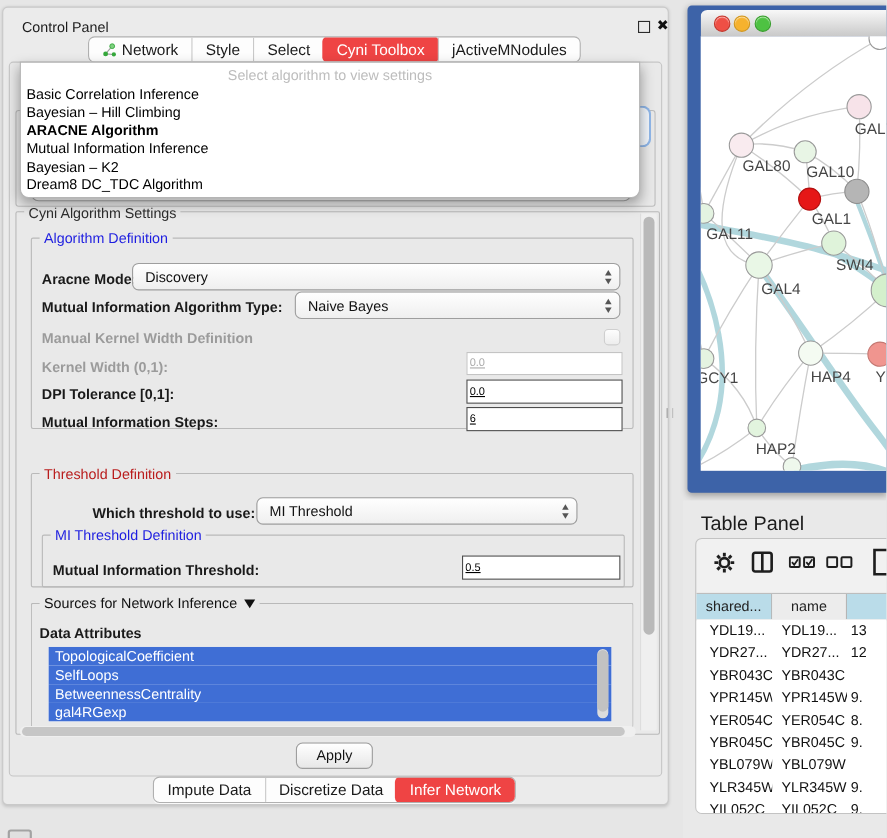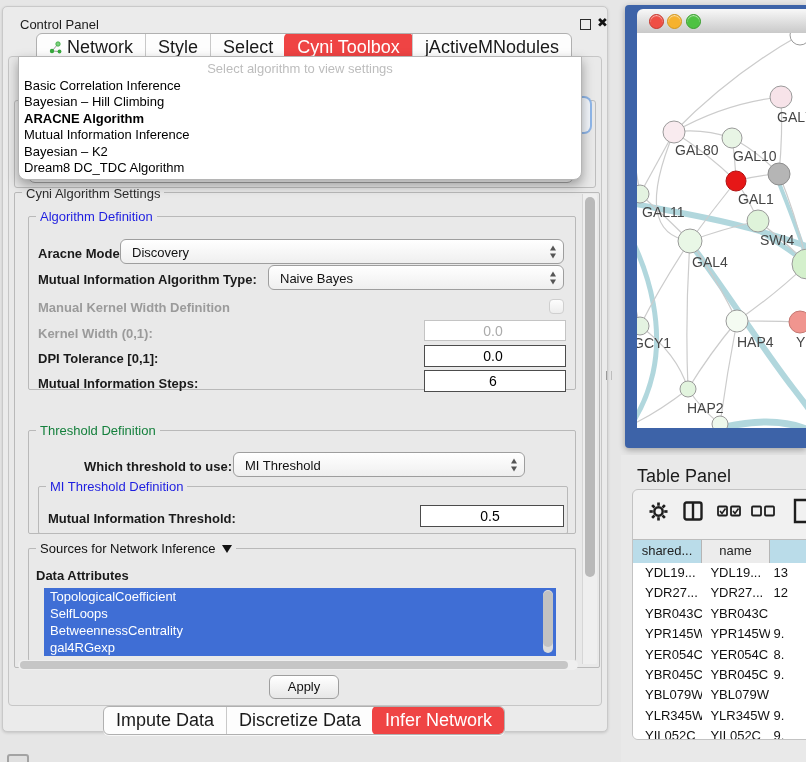--- a/index.html
+++ b/index.html
@@ -9,21 +9,21 @@
 
   
   .control-panel{left:2px;top:6px;width:604px;height:724px;background:#ebebeb;border:1px solid #c9c9c9;border-radius:5px;box-shadow:0 1px 3px rgba(0,0,0,.15);}
   .cp-header{left:2px;top:6px;width:604px;height:25px;}
   .cp-title{left:18px;top:11px;font-size:13px;color:#1c1c1c;}
   .float-icon{right:0;left:578px;top:13px;width:9px;height:9px;border:1.5px solid #2b2b2b;background:transparent;}
   .close-icon{left:595px;top:9px;font-size:13px;font-weight:bold;color:#111;}
 
   
   .seg{display:flex;align-items:stretch;background:#fdfdfd;border:1px solid #b0b0b0;border-radius:6px;overflow:hidden;box-shadow:0 1px 0 rgba(255,255,255,.7);}
-  .seg-item{display:flex;align-items:center;padding:3px 12px;font-size:18px;color:#1a1a1a;border-left:1px solid #c9c9c9;cursor:default;white-space:nowrap;}
+  .seg-item{display:flex;align-items:center;padding:3px 12px;font-size:14px;color:#1a1a1a;border-left:1px solid #c9c9c9;cursor:default;white-space:nowrap;}
   .seg-item:first-child{border-left:none;}
   .seg-item.selected{background:#ef4444;color:#fff;border-radius:5px;margin:-1px;padding:4px 13px;border-left:none;}
   .top-tabs{left:2px;top:33px;width:604px;display:flex;justify-content:center;}
   .bottom-tabs{left:2px;top:706px;width:604px;display:flex;justify-content:center;}
   .net-icon{width:13px;height:13px;margin-right:5px;}
 
   
   .cp-content{left:8px;top:56px;width:592px;height:648px;background:#e9e9e9;border:1px solid #c6c6c6;border-radius:4px;}
 
   
@@ -35,29 +35,29 @@
   .algo-overlay{left:18px;top:56px;width:562px;height:122px;background:#fff;border:1px solid #b5b5b5;border-radius:0 0 8px 8px;box-shadow:0 5px 12px rgba(0,0,0,.35);z-index:50;}
   .algo-placeholder{top:4px;left:0;width:100%;text-align:center;font-size:13px;color:#bdbdbd;position:absolute;}
   .algo-items{position:absolute;top:21px;left:0;width:100%;}
   .algo-item{font-size:13px;color:#000;height:16.4px;line-height:16.4px;padding-left:5px;}
   .algo-item.bold{font-weight:bold;}
 
   
   .group{border:1px solid #b9b9b9;border-radius:2px;background:transparent;}
   .group-label{font-size:13px;background:#e9e9e9;padding:0 4px;white-space:nowrap;z-index:3;}
   .blue{color:#1e1ee0;}
-  .green{color:#15803d;text-align:right;}
+  .green{color:#b91c1c;text-align:right;}
   .flabel{font-size:13px;font-weight:bold;color:#1a1a1a;white-space:nowrap;}
   .flabel.disabled{color:#9b9b9b;}
   .combo{background:linear-gradient(#ffffff,#efefef);border:1px solid #9e9e9e;border-radius:6px;box-sizing:border-box;font-size:13px;color:#111;}
   .combo .val{position:absolute;left:11px;top:50%;transform:translateY(-50%);}
   .stepper{position:absolute;right:7px;top:50%;transform:translateY(-50%);}
   .stepper .up{width:0;height:0;border-left:3.5px solid transparent;border-right:3.5px solid transparent;border-bottom:5px solid #555;margin-bottom:3px;}
   .stepper .down{width:0;height:0;border-left:3.5px solid transparent;border-right:3.5px solid transparent;border-top:5px solid #555;}
-  .tinput{box-sizing:border-box;background:#fff;border:1.5px solid #4c4c4c;font-size:14px;text-align:center;padding:0 6px 0 2px;color:#000;font-family:"Liberation Sans","DejaVu Sans",sans-serif;}
+  .tinput{box-sizing:border-box;background:#fff;border:1.5px solid #4c4c4c;font-size:10px;text-align:left;padding:0 6px 0 2px;color:#000;font-family:"Liberation Sans","DejaVu Sans",sans-serif;text-decoration:underline;}
   .tinput.disabled{border:1px solid #c4c4c4;color:#ababab;}
   .checkbox{width:15px;height:15px;border:1px solid #cfcfcf;border-radius:4px;background:linear-gradient(#fdfdfd,#ededed);box-sizing:border-box;}
   .tri-right{display:inline-block;width:0;height:0;border-left:8px solid #111;border-top:5.5px solid transparent;border-bottom:5.5px solid transparent;margin-left:7px;vertical-align:-1px;}
   .tri-down{display:inline-block;width:0;height:0;border-top:8px solid #111;border-left:5.5px solid transparent;border-right:5.5px solid transparent;margin-left:6px;vertical-align:0px;}
   .plain-label{font-size:13px;color:#111;white-space:nowrap;}
 
   
   .attr-list{left:44px;top:588px;width:512px;height:68px;background:#fff;overflow:hidden;}
   .attr-item{height:17px;line-height:17px;font-size:13px;color:#fff;background:#3f6ed5;padding-left:6px;}
   .attr-scroll{left:543px;top:590px;width:10px;height:63px;background:#dcdcdc;border-radius:5px;}

